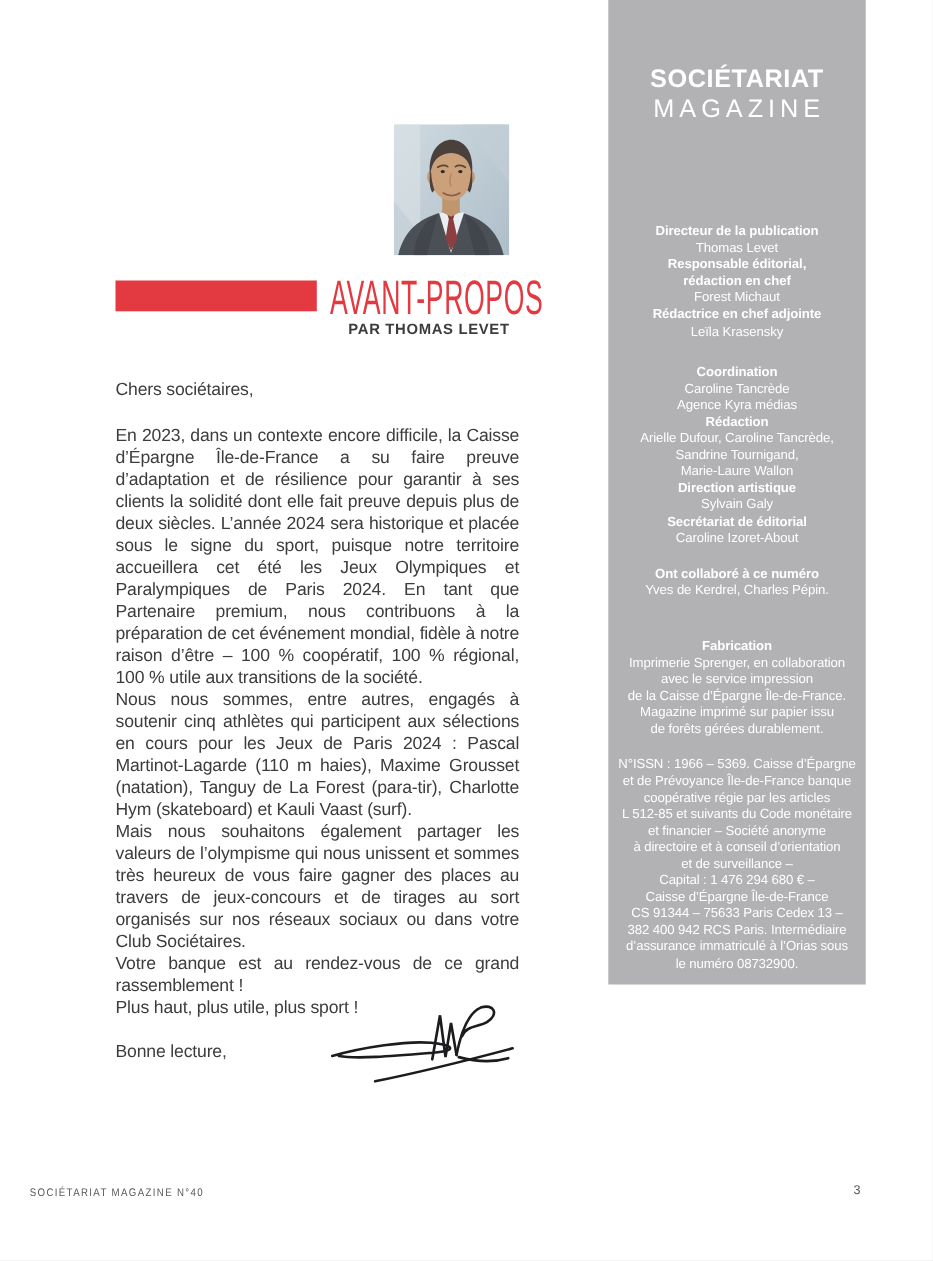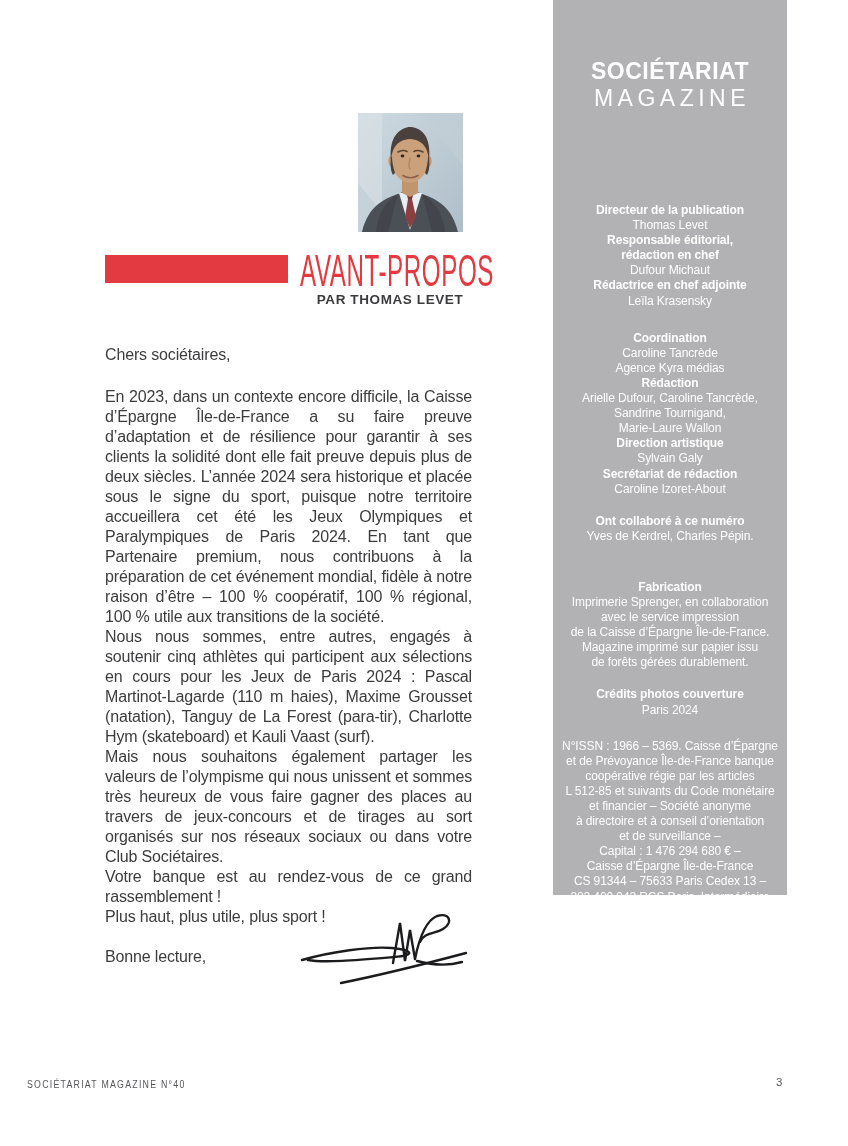--- a/index.html
+++ b/index.html
@@ -143,52 +143,48 @@
     <div class="masthead">
       <div class="m1">SOCIÉTARIAT</div>
       <div class="m2">MAGAZINE</div>
     </div>
     <div id="credits" class="credits">
         <section class="credits-section">
           <div class="sb-line bold">Directeur de la publication</div>
           <div class="sb-line">Thomas Levet</div>
           <div class="sb-line bold">Responsable éditorial,</div>
           <div class="sb-line bold">rédaction en chef</div>
-          <div class="sb-line">Dufour Michaut</div>
+          <div class="sb-line">Forest Michaut</div>
           <div class="sb-line bold">Rédactrice en chef adjointe</div>
           <div class="sb-line">Leïla Krasensky</div>
         </section>
         <section class="credits-section">
           <div class="sb-line bold">Coordination</div>
           <div class="sb-line">Caroline Tancrède</div>
           <div class="sb-line">Agence Kyra médias</div>
           <div class="sb-line bold">Rédaction</div>
           <div class="sb-line">Arielle Dufour, Caroline Tancrède,</div>
           <div class="sb-line">Sandrine Tournigand,</div>
           <div class="sb-line">Marie-Laure Wallon</div>
           <div class="sb-line bold">Direction artistique</div>
           <div class="sb-line">Sylvain Galy</div>
-          <div class="sb-line bold">Secrétariat de rédaction</div>
+          <div class="sb-line bold">Secrétariat de éditorial</div>
           <div class="sb-line">Caroline Izoret-About</div>
         </section>
         <section class="credits-section">
           <div class="sb-line bold">Ont collaboré à ce numéro</div>
           <div class="sb-line">Yves de Kerdrel, Charles Pépin.</div>
         </section>
         <section class="credits-section">
           <div class="sb-line bold">Fabrication</div>
           <div class="sb-line">Imprimerie Sprenger, en collaboration</div>
           <div class="sb-line">avec le service impression</div>
           <div class="sb-line">de la Caisse d’Épargne Île-de-France.</div>
           <div class="sb-line">Magazine imprimé sur papier issu</div>
           <div class="sb-line">de forêts gérées durablement.</div>
-        </section>
-        <section class="credits-section">
-          <div class="sb-line bold">Crédits photos couverture</div>
-          <div class="sb-line">Paris 2024</div>
         </section>
         <section class="credits-section">
           <div class="sb-line">N°ISSN : 1966 – 5369. Caisse d’Épargne</div>
           <div class="sb-line">et de Prévoyance Île-de-France banque</div>
           <div class="sb-line">coopérative régie par les articles</div>
           <div class="sb-line">L 512-85 et suivants du Code monétaire</div>
           <div class="sb-line">et financier – Société anonyme</div>
           <div class="sb-line">à directoire et à conseil d’orientation</div>
           <div class="sb-line">et de surveillance –</div>
           <div class="sb-line">Capital : 1 476 294 680 € –</div>

